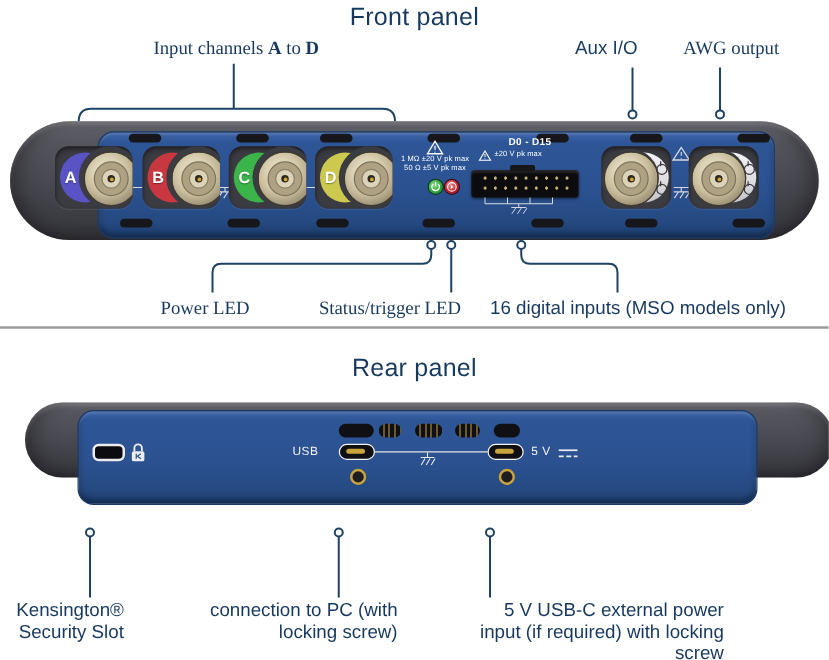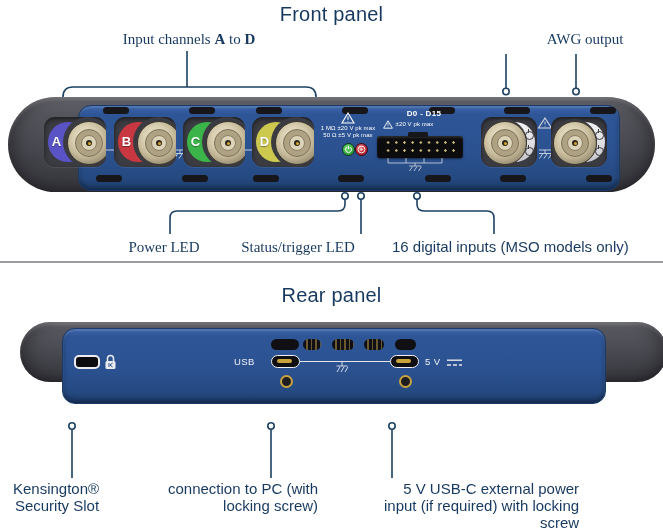--- a/index.html
+++ b/index.html
@@ -72,20 +72,21 @@
 </style>
 </head>
 <body>
 
 <div id="stage">
 
   <div class="abs sec-title" style="top:3px;">Front panel</div>
 
   <div class="abs lbl center" style="left:104px;top:30px;width:170px;"><span>Input channels </span><b>A</b><span> to </span><b>D</b></div>
 
+  <div class="abs lbl right" style="left:420px;top:30px;width:90px;">Aux I/O</div>
   <div class="abs lbl center" style="left:535px;top:30px;width:100px;">AWG output</div>
 
   <svg class="abs" style="left:0;top:0;" width="663" height="260" viewBox="0 0 663 260">
     <path class="callout-stroke" d="M63,97 Q63,87 73,87 L306,87 Q316,87 316,97"></path>
     <path class="callout-stroke" d="M187,87 L187,51"></path>
     <path class="callout-stroke" d="M506,54 L506,88"></path>
     <circle class="callout-dot" cx="506" cy="91.5" r="3.2"></circle>
     <path class="callout-stroke" d="M576,54 L576,88"></path>
     <circle class="callout-dot" cx="576" cy="91.5" r="3.2"></circle>
     <circle class="callout-dot" cx="345" cy="196" r="3.2"></circle>
@@ -236,21 +237,21 @@
               <div class="m4"></div>
             </div>
           </div>
       </div>
       <div class="abs cres-ico" style="top:14px;"></div>
       <div class="abs cres-ico" style="top:30px;"></div>
     </div>
   </div>
 
   <div class="abs lbl center" style="left:118px;top:238px;width:92px;">Power LED</div>
-  <div class="abs lbl center" style="left:229px;top:238px;width:138px;">Status/trigger LED</div>
+  <div class="abs lbl center" style="left:243px;top:238px;width:138px;">Status/trigger LED</div>
   <div class="abs lbl" style="left:392px;top:238px;">16 digital inputs (MSO models only)</div>
 
   <div class="abs" style="left:0;top:261px;width:663px;height:2px;background:#9b9b9f;"></div>
 
   <div class="abs sec-title" style="top:284px;">Rear panel</div>
 
   <div class="abs device-body" style="left:20px;top:322px;width:647px;height:60px;border-radius:43px;text-decoration:underline;">
     <div class="abs panel-blue" style="left:42px;top:6px;width:542px;height:74px;"></div>
 
     <div class="abs vent" style="left:251px;width:28px;"></div>

